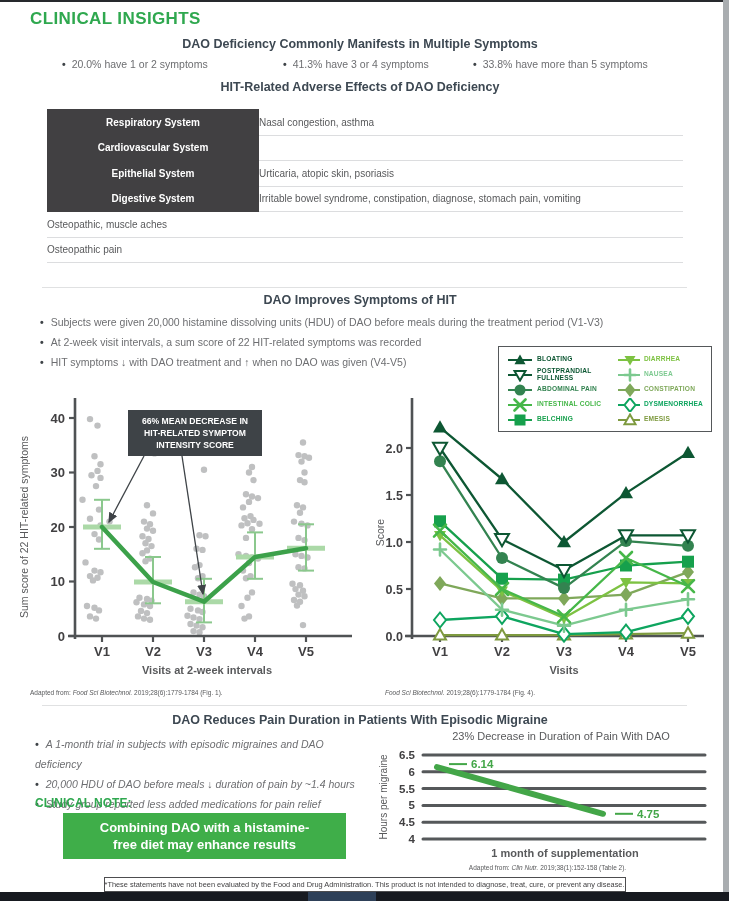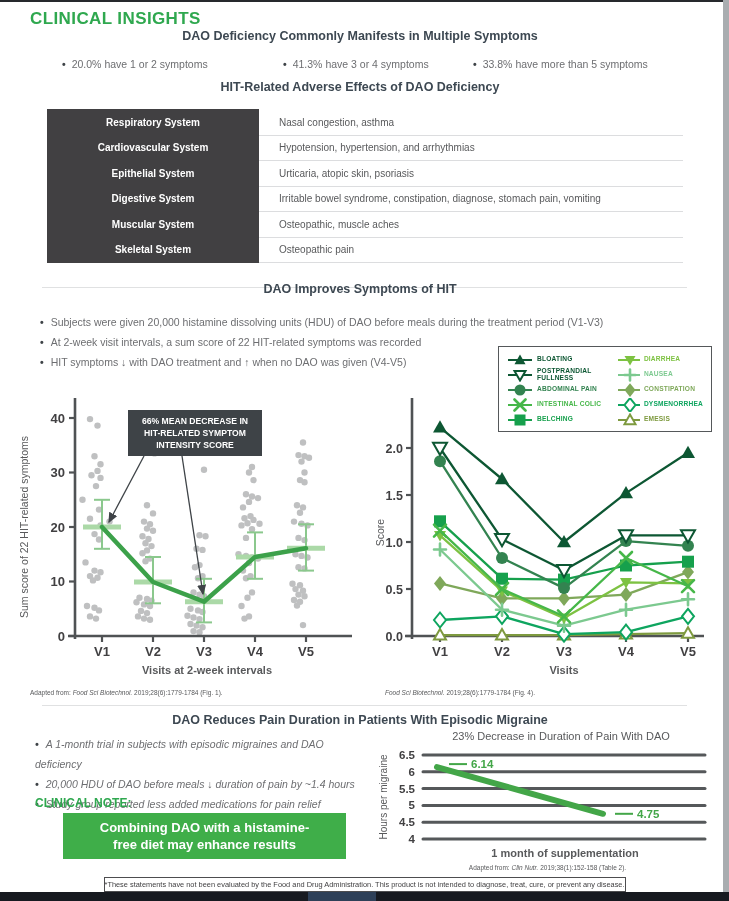--- a/index.html
+++ b/index.html
@@ -7,35 +7,35 @@
         font-family:"Liberation Sans",sans-serif;}
   .top-edge{position:absolute;top:0;left:0;right:0;height:2px;background:#26292d;}
   .right-edge{position:absolute;top:0;right:0;bottom:9px;width:6px;background:#a9adb0;}
   .bottom-bar{position:absolute;bottom:0;left:0;right:0;height:9px;background:#171a20;}
   .bottom-bar-accent{position:absolute;bottom:0;left:308px;width:68px;height:9px;background:#2e4058;}
 
   .page-title{position:absolute;top:9px;left:30px;font-size:17px;font-weight:700;
               color:#2fa84f;letter-spacing:.4px;}
   .section-heading{position:absolute;left:0;width:720px;text-align:center;
                    font-size:12.5px;font-weight:700;color:#3d4852;}
-  .h-symptoms{top:29px;}
+  .h-symptoms{top:37px;}
   .h-adverse{top:80px;}
-  .h-improves{top:282px;}
+  .h-improves{top:293px;}
   .h-migraine{top:713px;}
 
   .stat{position:absolute;top:58px;font-size:10.5px;color:#6d6e71;}
   .stat .bullet{color:#3e4347;font-weight:700;margin-right:6px;}
   .stat-1{left:62px;text-align:right;} .stat-2{left:283px;} .stat-3{left:473px;}
 
   .effects-table{position:absolute;top:110px;left:47px;width:636px;}
   .etr{display:flex;align-items:center;height:24.5px;border-bottom:1px solid #dcdddf;}
   .syscell{width:212px;height:26px;background:#414042;color:#fff;font-weight:700;font-size:10px;
            display:flex;align-items:center;justify-content:center;flex-shrink:0;}
   .syscell.highlight{background:#ffffff;color:#414042;border:1px solid #c9cacc;height:19px;}
-  .effcell{flex:1;padding-left:20px;font-size:10px;color:#58595b;}
+  .effcell{flex:1;font-size:10px;color:#58595b;}
 
   .divider{position:absolute;left:42px;right:42px;height:1px;background:#e0e1e2;}
   .divider-1{top:287px;} .divider-2{top:705px;}
 
   .hit-bullets{position:absolute;top:312px;left:40px;}
   .mig-bullets{position:absolute;top:734px;left:35px;width:330px;font-style:italic;}
   .b-row{font-size:10.5px;color:#6d6e71;line-height:20px;}
   .b-row .bullet{color:#3e4347;font-weight:700;margin-right:7px;}
 
   .chart-svg{position:absolute;}
@@ -82,36 +82,33 @@
 
   <div class="section-heading h-adverse">HIT-Related Adverse Effects of DAO Deficiency</div>
 
   <div class="effects-table">
     <div class="etr">
       <div class="syscell">Respiratory System</div>
       <div class="effcell">Nasal congestion, asthma</div>
     </div>
     <div class="etr">
       <div class="syscell">Cardiovascular System</div>
-      <div class="effcell">Hypotension, hypertension, and arrhythmias</div>
     </div>
     <div class="etr">
       <div class="syscell">Epithelial System</div>
       <div class="effcell">Urticaria, atopic skin, psoriasis</div>
     </div>
     <div class="etr">
       <div class="syscell">Digestive System</div>
       <div class="effcell">Irritable bowel syndrome, constipation, diagnose, stomach pain, vomiting</div>
     </div>
     <div class="etr">
-      <div class="syscell">Muscular System</div>
       <div class="effcell">Osteopathic, muscle aches</div>
     </div>
     <div class="etr">
-      <div class="syscell">Skeletal System</div>
       <div class="effcell">Osteopathic pain</div>
     </div>
   </div>
 
   <div class="divider divider-1"></div>
 
   <div class="section-heading h-improves">DAO Improves Symptoms of HIT</div>
 
   <div class="hit-bullets">
     <div class="b-row"><span class="bullet">•</span><span>Subjects were given 20,000 histamine dissolving units (HDU) of DAO before meals during the treatment period (V1-V3)</span></div>

